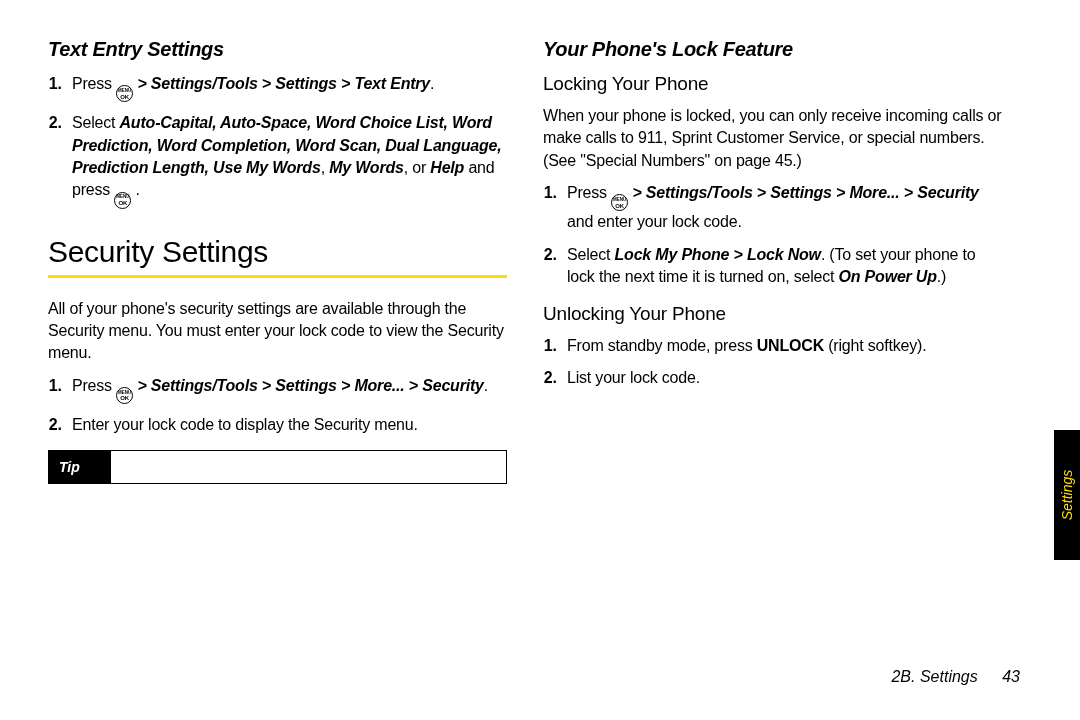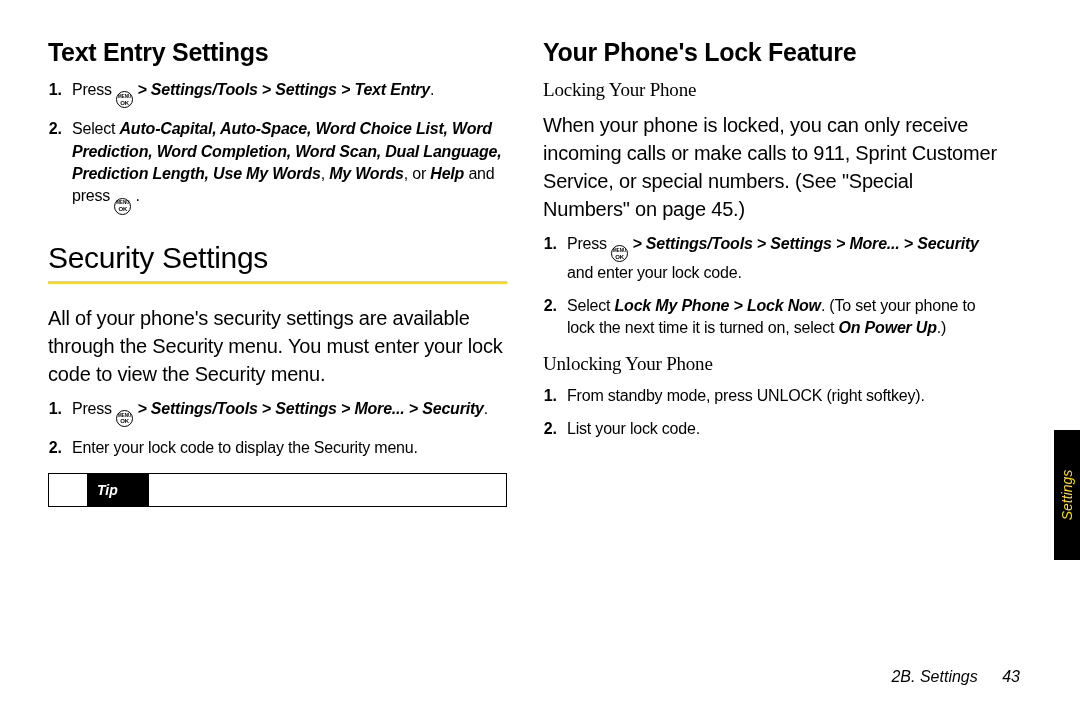--- a/index.html
+++ b/index.html
@@ -18,22 +18,23 @@
     padding: 38px 48px 20px 48px;
     gap: 36px;
     box-sizing: border-box;
     width: 1050px;
   }
   .col {
     flex: 1;
     min-width: 0;
   }
   h2.section-subhead {
-    font-weight: bold;
-    font-size: 25px;
+    font-style: italic;
+    font-weight: bold;
+    font-size: 20px;
     margin: 0 0 12px 0;
     letter-spacing: -0.3px;
   }
   h1.section-head {
     font-size: 30px;
     font-weight: normal;
     margin: 26px 0 0 0;
     padding-bottom: 4px;
     letter-spacing: -0.3px;
   }
@@ -41,42 +42,41 @@
     height: 3px;
     background: #ffdd00;
     margin: 2px 0 20px 0;
     width: 100%;
   }
   h3.minor-head {
     font-size: 19px;
     font-weight: normal;
     margin: 8px 0 10px 0;
     letter-spacing: -0.2px;
-    font-family: Liberation Serif, serif;
   }
   ol {
     padding-left: 18px;
     margin: 6px 0 14px 0;
   }
   ol li {
     font-size: 16px;
     line-height: 1.4;
     margin-bottom: 10px;
     padding-left: 6px;
     letter-spacing: -0.2px;
   }
   .nav-path {
     font-style: italic;
     font-weight: bold;
   }
   .bold {
-    font-weight: normal;
+    font-weight: bold;
   }
   p.body {
-    font-size: 20px;
+    font-size: 16px;
     line-height: 1.4;
     margin: 0 0 10px 0;
     letter-spacing: -0.2px;
   }
   .ok-btn {
     display: inline-flex;
     align-items: center;
     justify-content: center;
     width: 17px;
     height: 17px;
@@ -100,21 +100,20 @@
     font-size: 14px;
   }
   .tip-label {
     background: #000;
     color: #fff;
     font-style: italic;
     font-weight: bold;
     padding: 8px 10px;
     min-width: 62px;
     box-sizing: border-box;
-    margin-left: 38px;
   }
   .tip-body {
     padding: 8px 10px;
     font-style: italic;
     line-height: 1.35;
     letter-spacing: -0.2px;
   }
   .side-tab {
     position: absolute;
     right: 0;

